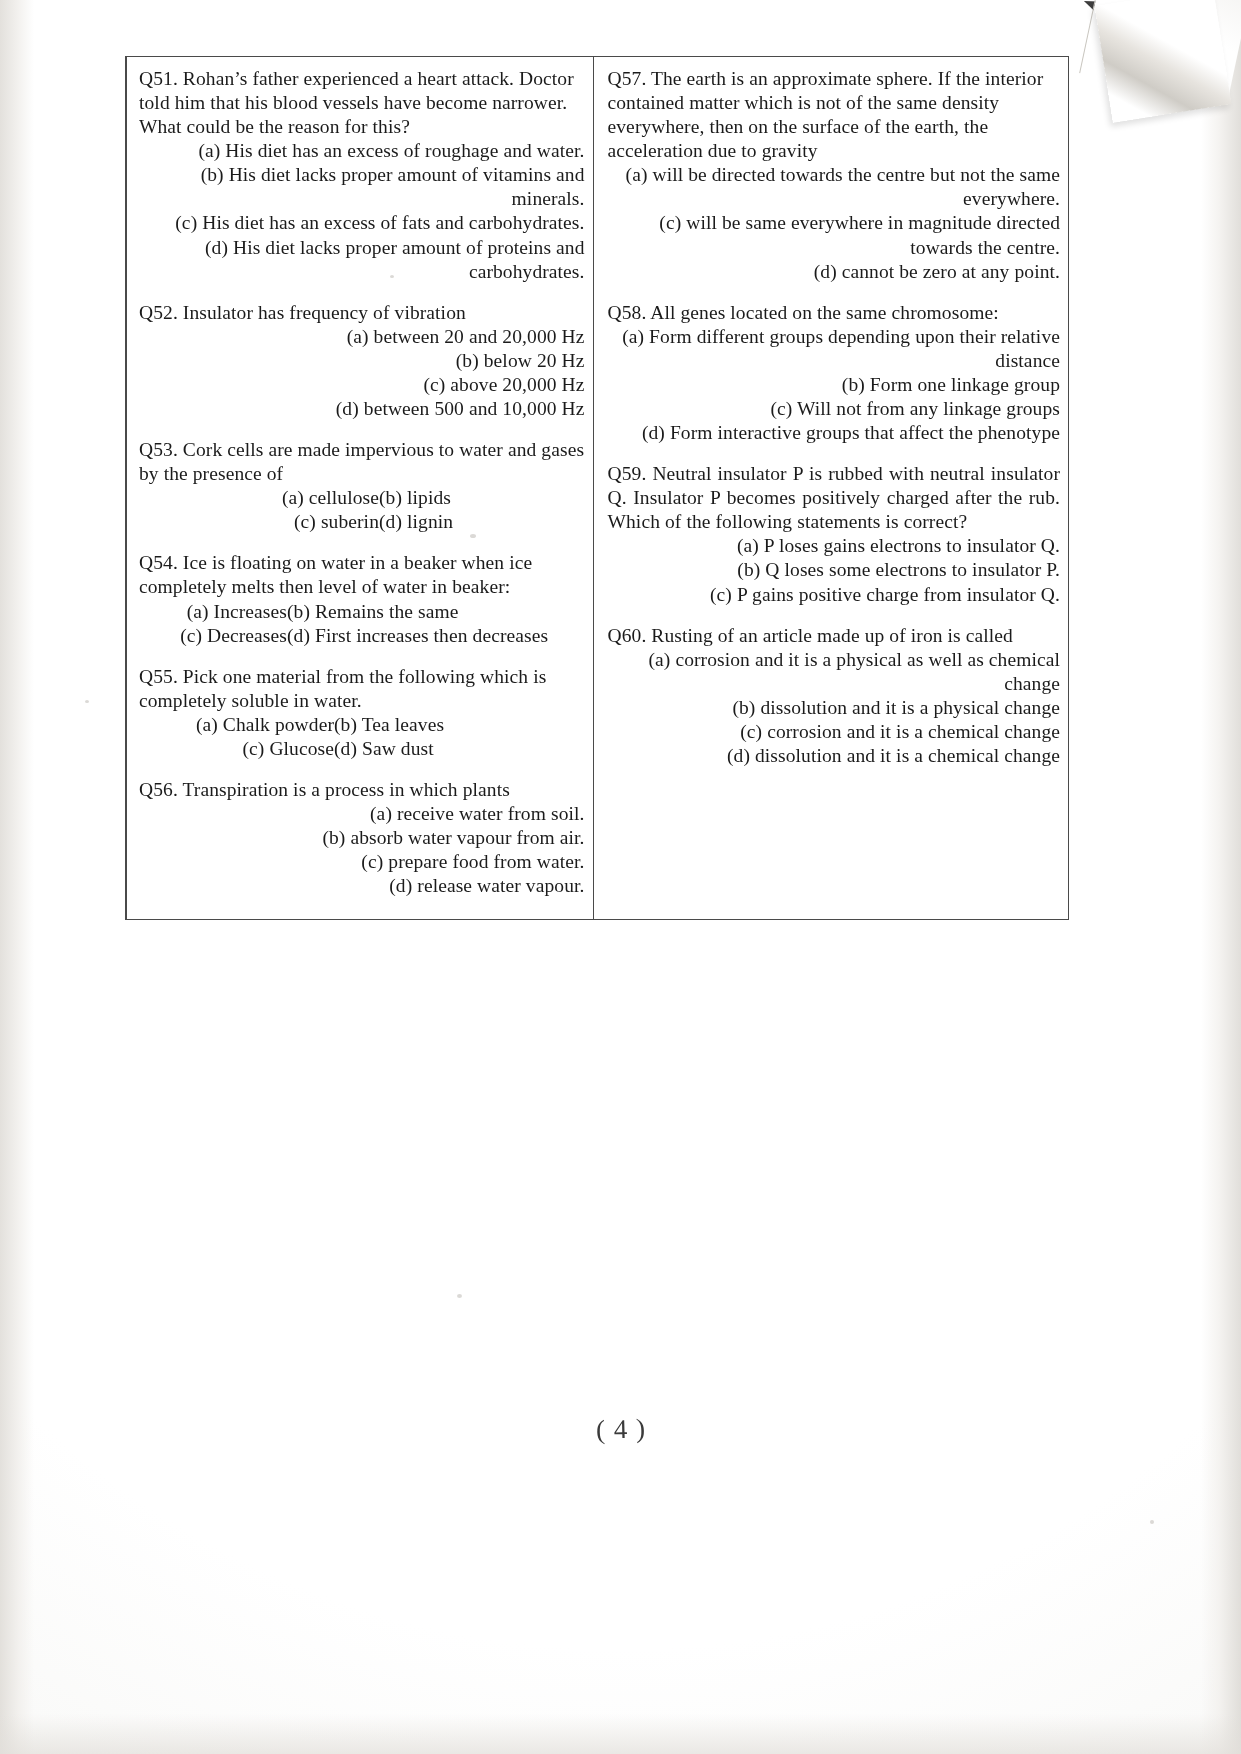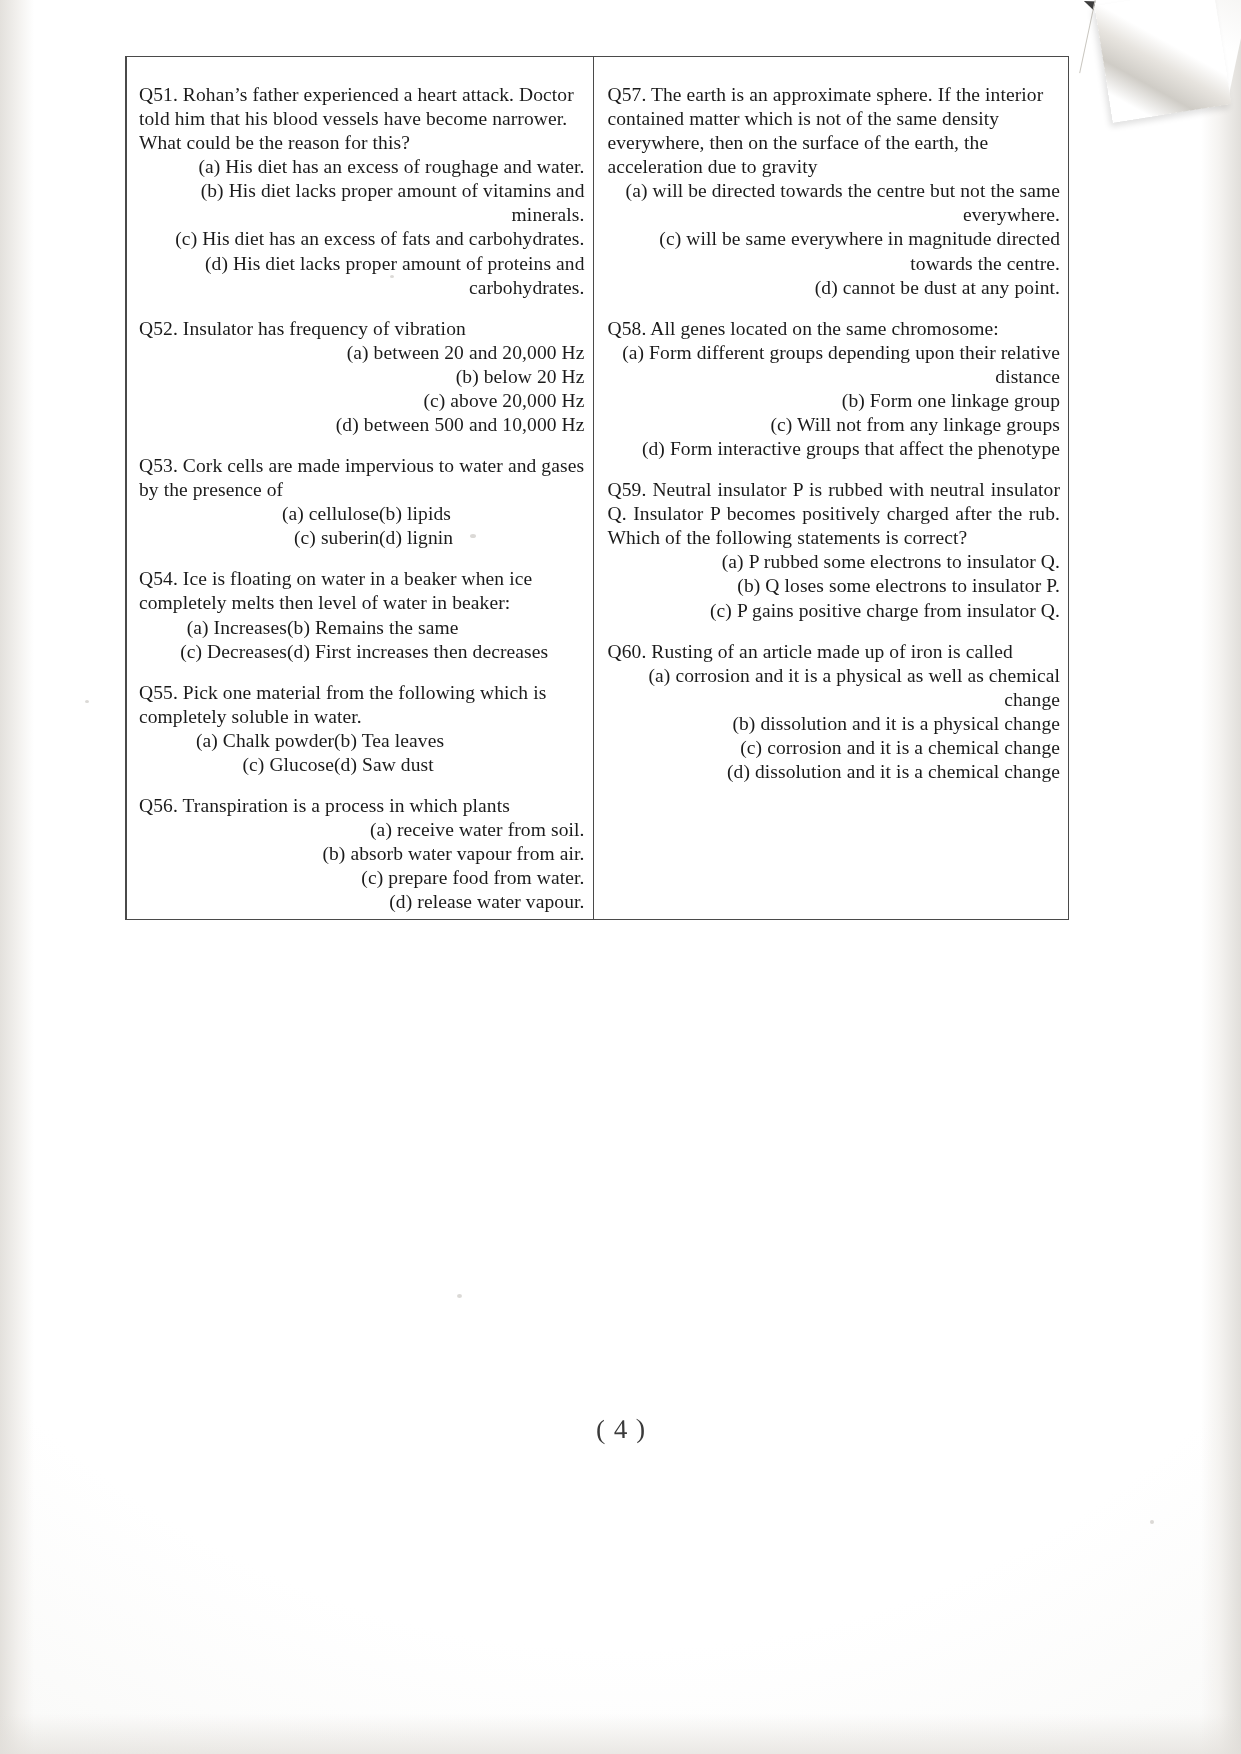--- a/index.html
+++ b/index.html
@@ -98,21 +98,21 @@
   .col-left {
     width: 468px;
     border-right: 1.4px solid #4a4a4a;
   }
   .col-right {
     width: 476px;
     padding-left: 14px;
   }
 
   .q {
-    margin: 16px 0 17px 0;
+    margin: 0 0 17px 0;
     font-family: Liberation Serif, serif;
   }
   .q:last-child { margin-bottom: 0; }
   .q-stem, .opt {
     margin: 0;
     font-size: 19.5px;
     line-height: 1.235;
     letter-spacing: .1px;
     text-align: right;
   }
@@ -231,34 +231,34 @@
       </div>
 
     </div>
 
     <div class="col col-right">
 
       <div class="q">
         <p class="q-stem">Q57.  The earth is an approximate sphere. If the interior contained matter which is not of the same density everywhere, then on the surface of the earth, the acceleration due to gravity</p>
         <p class="opt">(a) will be directed towards the centre but not the same everywhere.</p>
         <p class="opt">(c) will be same everywhere in magnitude directed towards the centre.</p>
-        <p class="opt">(d) cannot be dust at any point.</p>
+        <p class="opt">(d) cannot be zero at any point.</p>
       </div>
 
       <div class="q">
         <p class="q-stem">Q58.  All genes located on the same chromosome:</p>
         <p class="opt">(a) Form different groups depending upon their relative distance</p>
         <p class="opt">(b) Form one linkage group</p>
         <p class="opt">(c) Will not from any linkage groups</p>
         <p class="opt">(d) Form interactive groups that affect the phenotype</p>
       </div>
 
       <div class="q">
         <p class="q-stem justify">Q59.   Neutral insulator P is rubbed with neutral insulator Q. Insulator P becomes positively charged after the rub. Which of the following statements is correct?</p>
-        <p class="opt">(a) P rubbed some electrons to insulator Q.</p>
+        <p class="opt">(a) P loses gains electrons to insulator Q.</p>
         <p class="opt">(b) Q loses some electrons to insulator P.</p>
         <p class="opt">(c) P gains positive charge from insulator Q.</p>
       </div>
 
       <div class="q">
         <p class="q-stem">Q60. Rusting of an article made up of iron is called</p>
         <p class="opt">(a) corrosion and it is a physical as well as chemical change</p>
         <p class="opt">(b) dissolution and it is a physical change</p>
         <p class="opt">(c) corrosion and it is a chemical change</p>
         <p class="opt">(d) dissolution and it is a chemical change</p>

